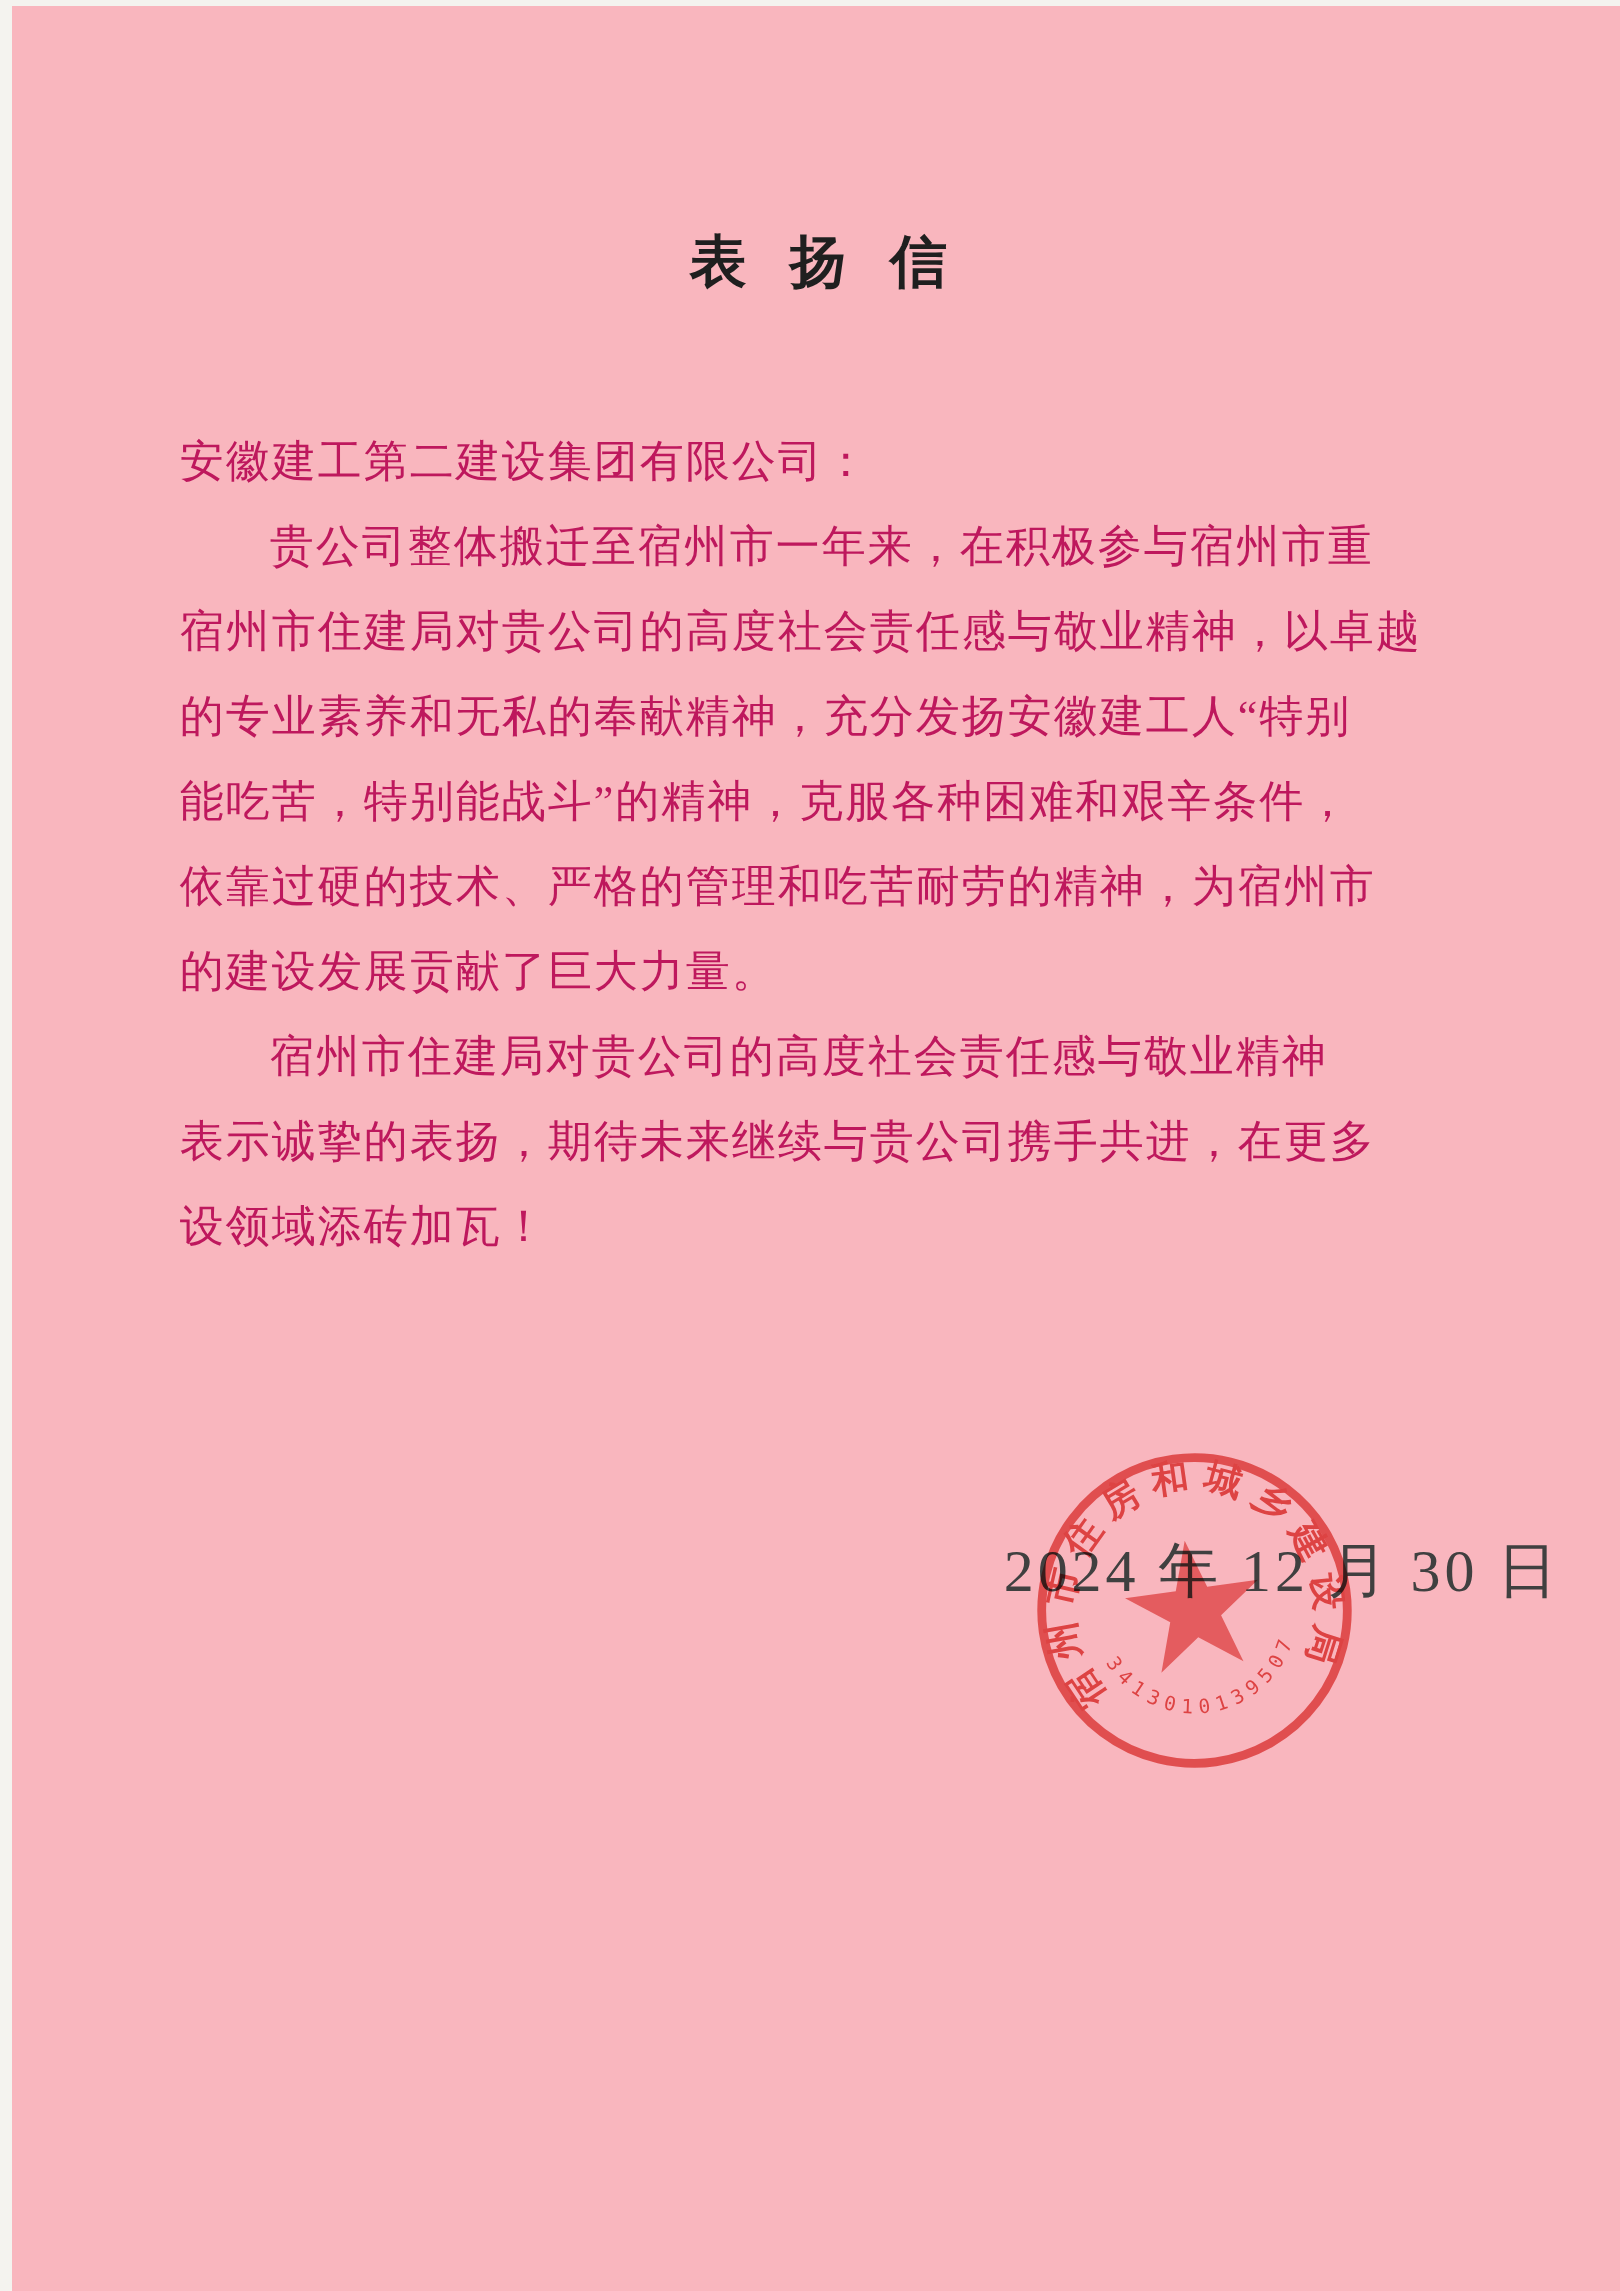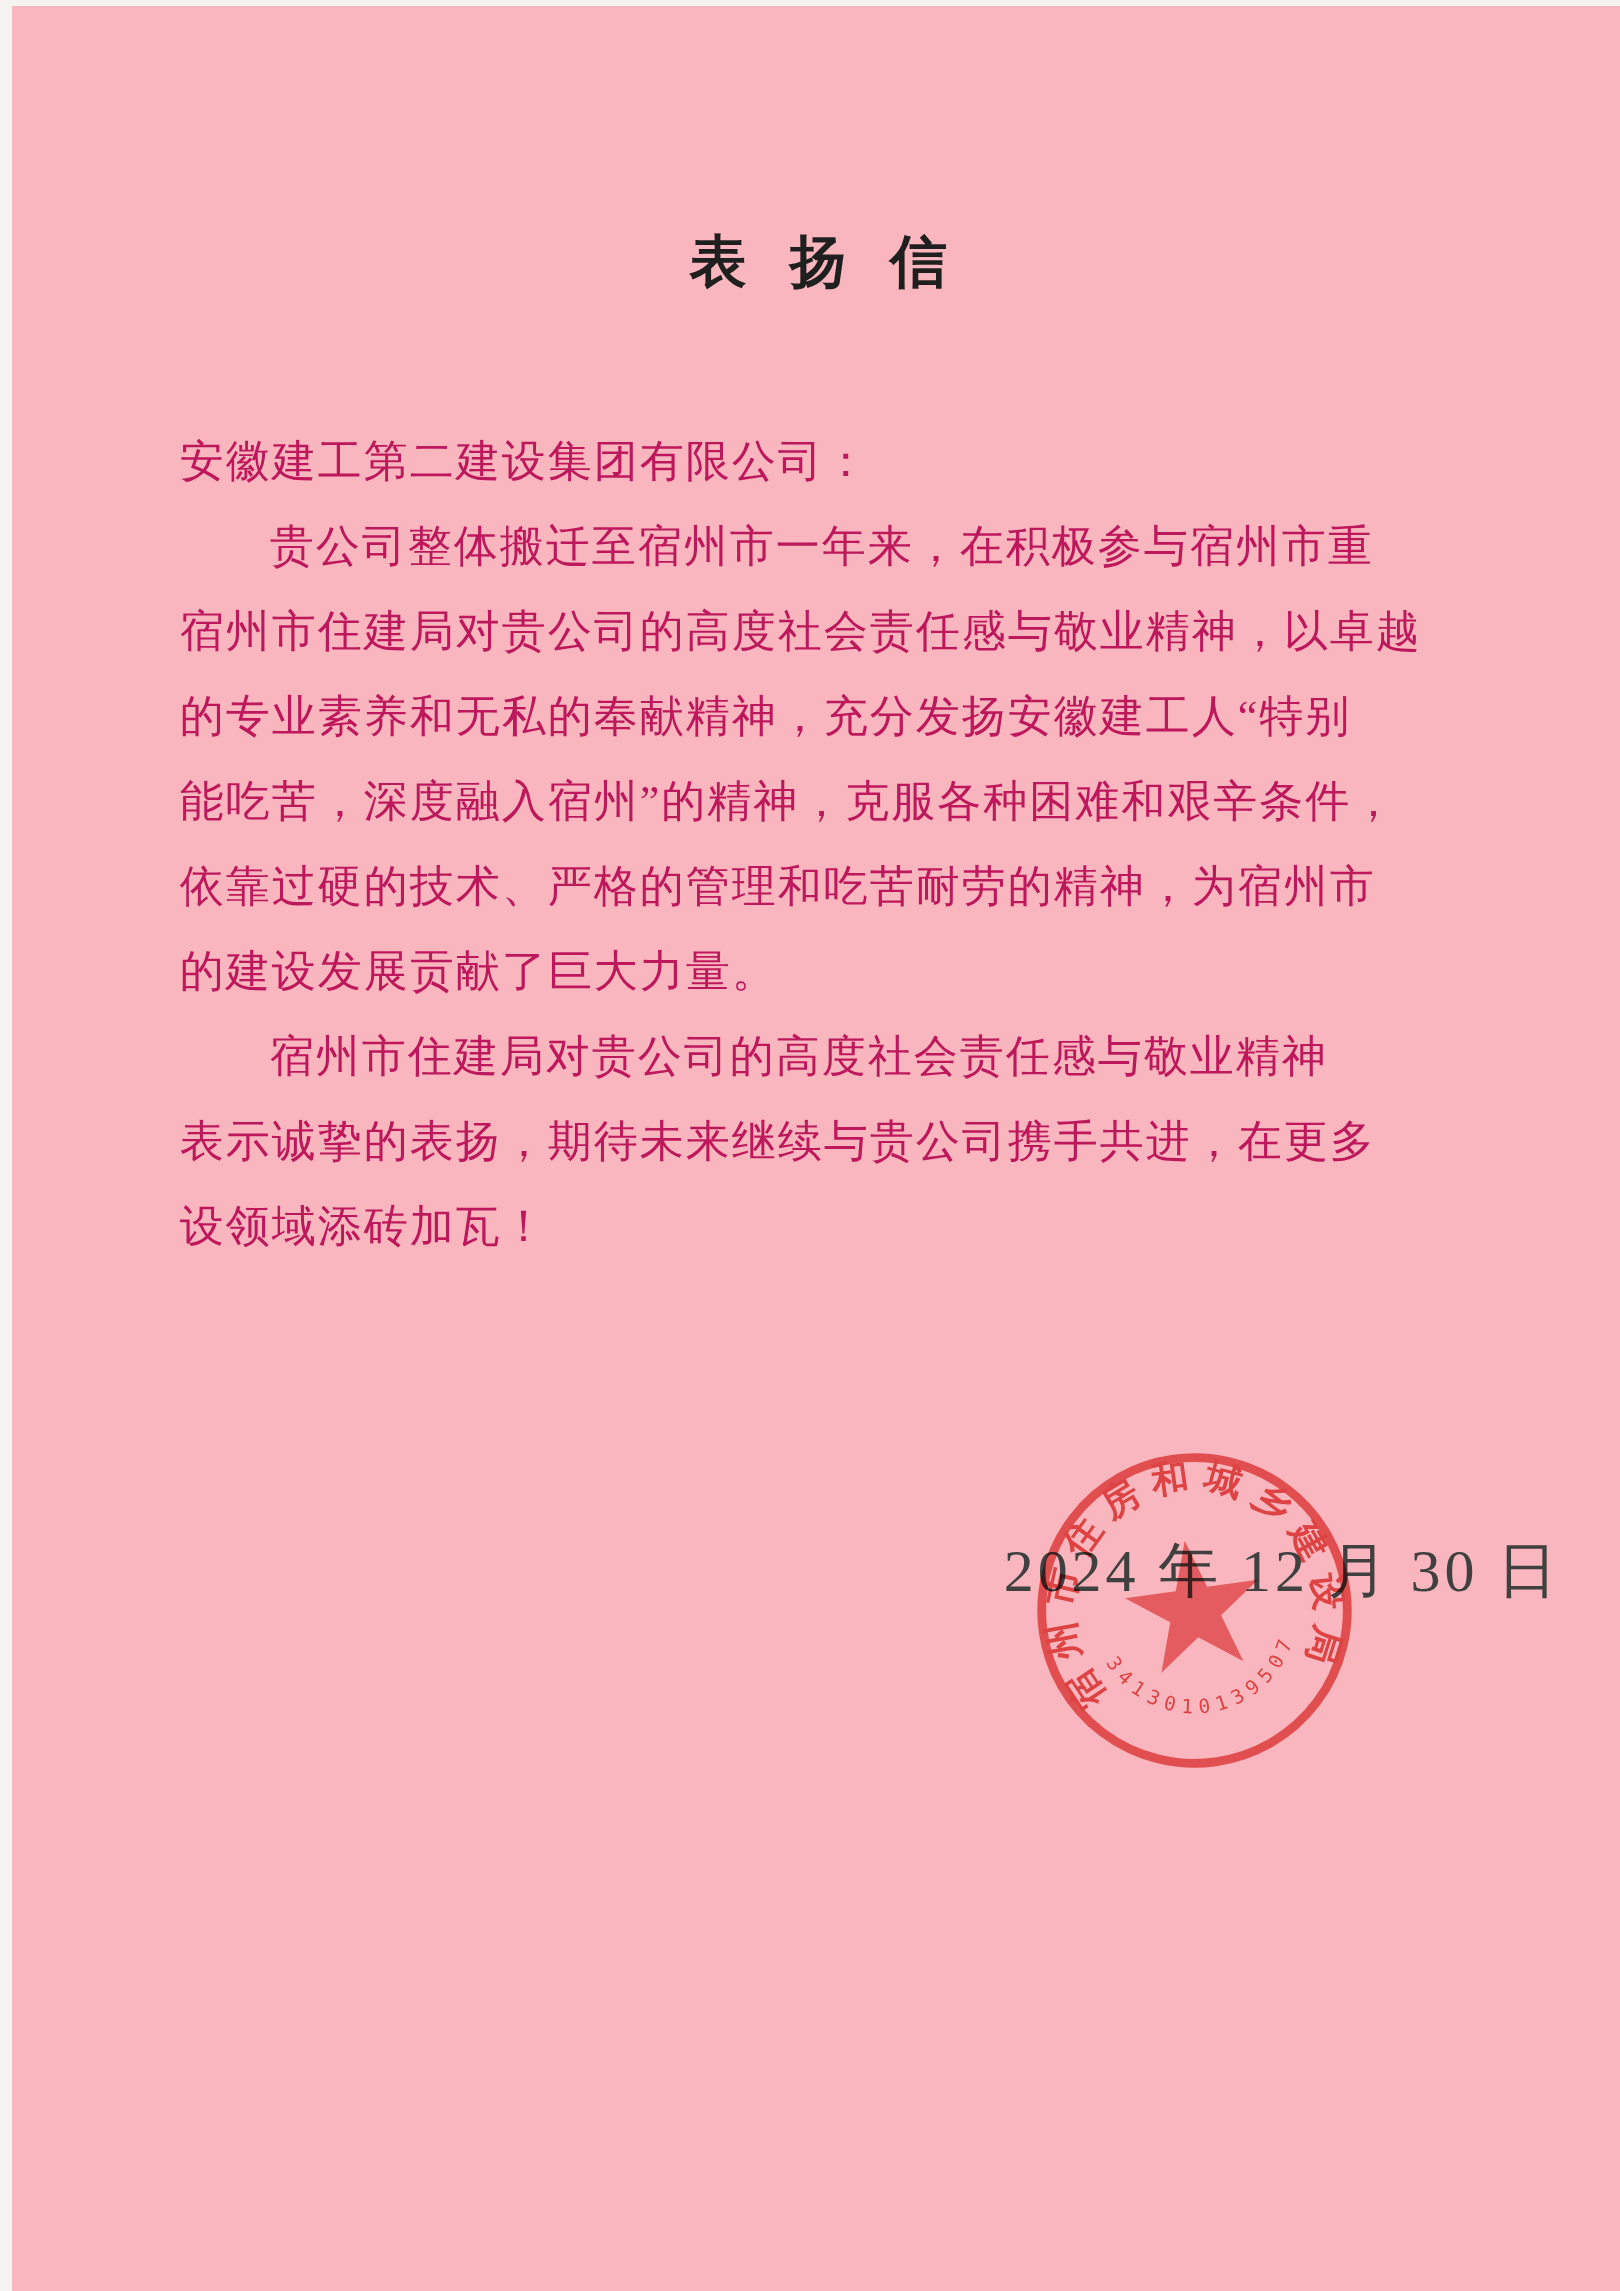--- a/index.html
+++ b/index.html
@@ -93,21 +93,21 @@
 <div class="scan">
   <div class="page">
 
     <h1 class="title">表 扬 信</h1>
 
     <div class="body-text">
       <div class="line">安徽建工第二建设集团有限公司：</div>
       <div class="line indent">贵公司整体搬迁至宿州市一年来，在积极参与宿州市重</div>
       <div class="line">宿州市住建局对贵公司的高度社会责任感与敬业精神，以卓越</div>
       <div class="line">的专业素养和无私的奉献精神，充分发扬安徽建工人“特别</div>
-      <div class="line">能吃苦，深度融入宿州”的精神，克服各种困难和艰辛条件，</div>
+      <div class="line">能吃苦，特别能战斗”的精神，克服各种困难和艰辛条件，</div>
       <div class="line">依靠过硬的技术、严格的管理和吃苦耐劳的精神，为宿州市</div>
       <div class="line">的建设发展贡献了巨大力量。</div>
       <div class="line indent">宿州市住建局对贵公司的高度社会责任感与敬业精神</div>
       <div class="line">表示诚挚的表扬，期待未来继续与贵公司携手共进，在更多</div>
       <div class="line">设领域添砖加瓦！</div>
     </div>
 
     <div class="date">2024 年 12 月 30 日</div>
 
     <div class="seal">

